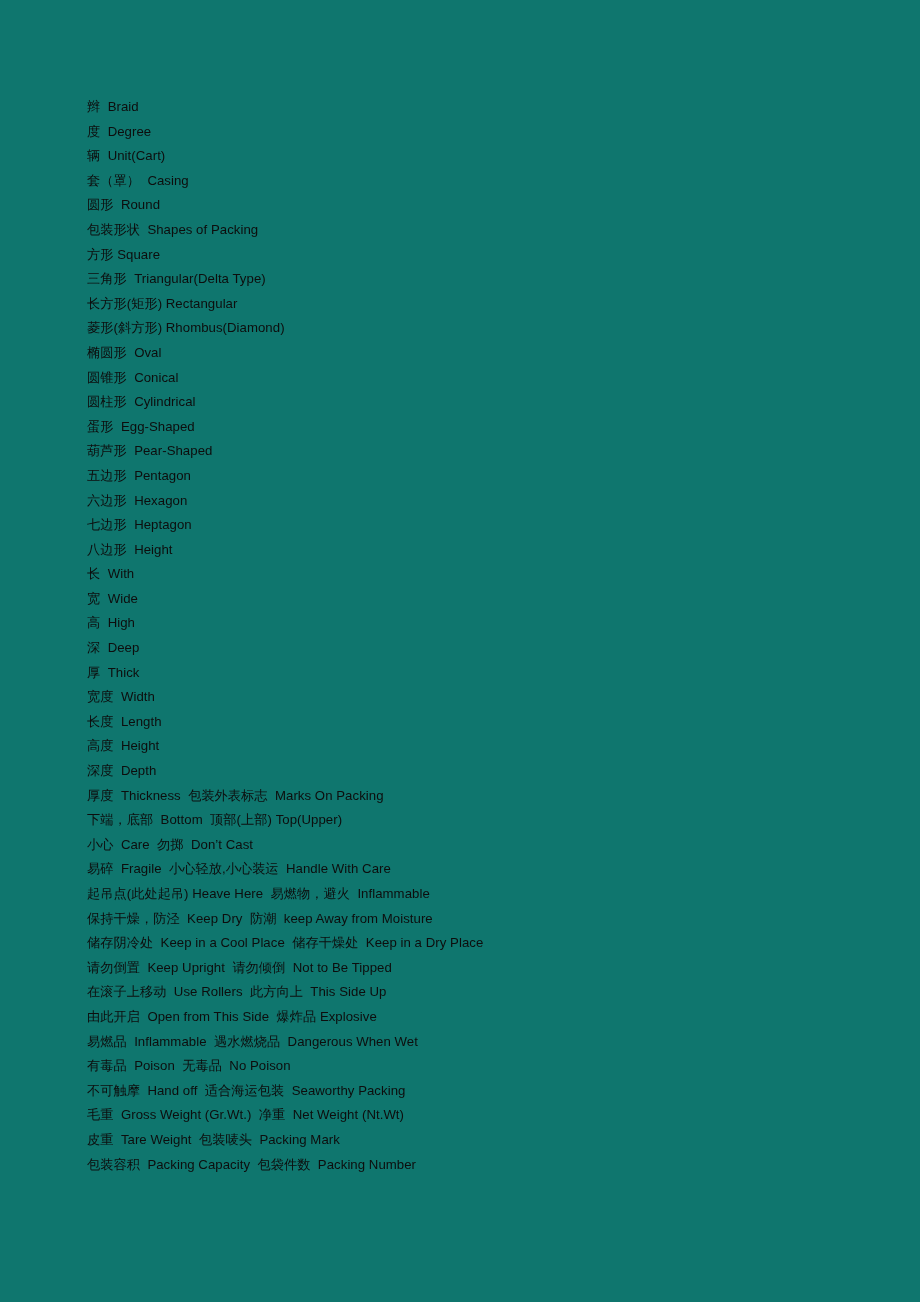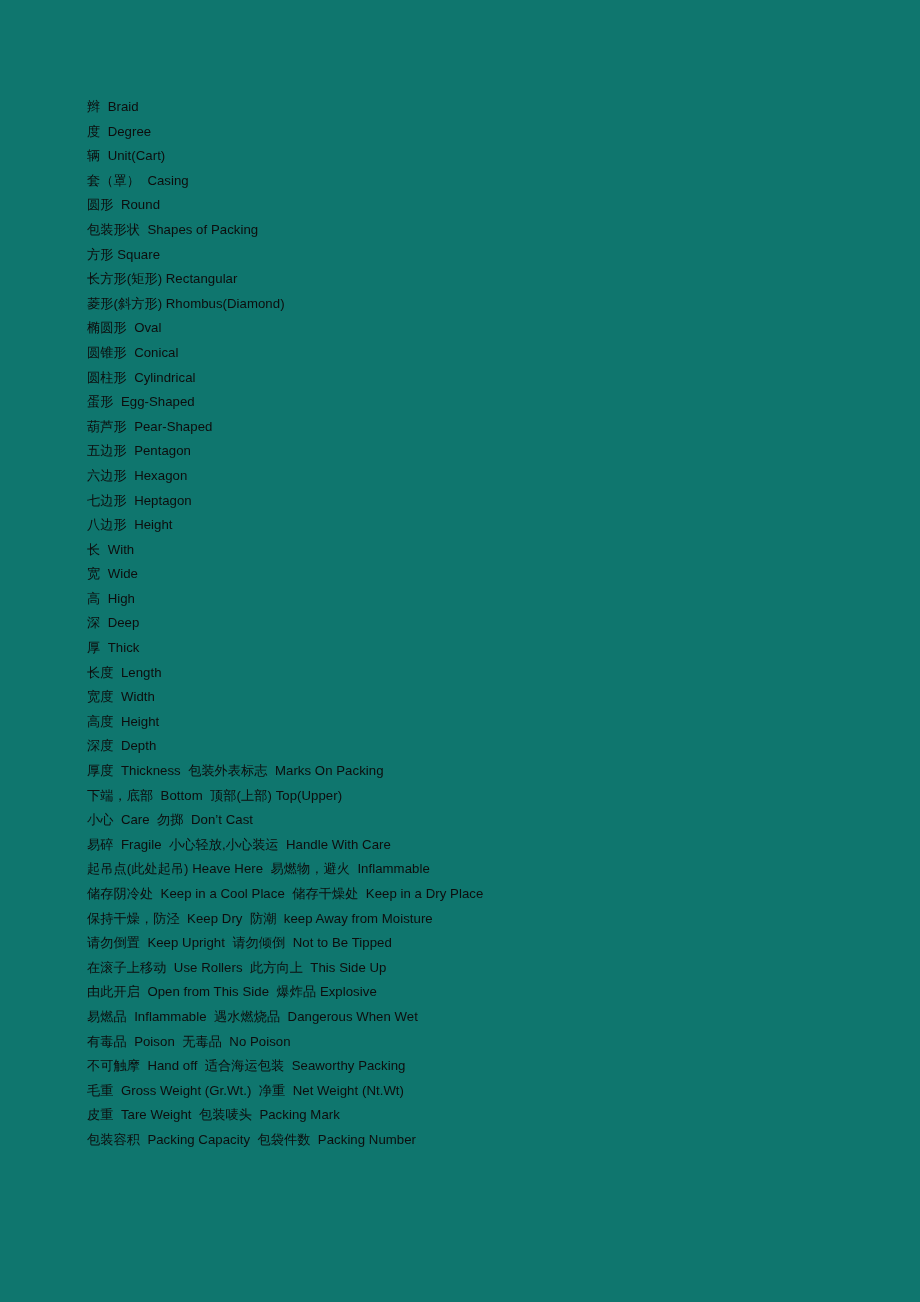--- a/index.html
+++ b/index.html
@@ -46,47 +46,48 @@
 
 <div class="page">
   <div class="doc-body">
       <div class="glossary-line">辫  Braid</div>
       <div class="glossary-line">度  Degree</div>
       <div class="glossary-line">辆  Unit(Cart)</div>
       <div class="glossary-line">套（罩）  Casing</div>
       <div class="glossary-line">圆形  Round</div>
       <div class="glossary-line">包装形状  Shapes of Packing</div>
       <div class="glossary-line">方形 Square</div>
+      <div class="glossary-line">三角形  Triangular(Delta Type)</div>
       <div class="glossary-line">长方形(矩形) Rectangular</div>
       <div class="glossary-line">菱形(斜方形) Rhombus(Diamond)</div>
       <div class="glossary-line">椭圆形  Oval</div>
       <div class="glossary-line">圆锥形  Conical</div>
       <div class="glossary-line">圆柱形  Cylindrical</div>
       <div class="glossary-line">蛋形  Egg-Shaped</div>
       <div class="glossary-line">葫芦形  Pear-Shaped</div>
       <div class="glossary-line">五边形  Pentagon</div>
       <div class="glossary-line">六边形  Hexagon</div>
       <div class="glossary-line">七边形  Heptagon</div>
       <div class="glossary-line">八边形  Height</div>
       <div class="glossary-line">长  With</div>
       <div class="glossary-line">宽  Wide</div>
       <div class="glossary-line">高  High</div>
       <div class="glossary-line">深  Deep</div>
       <div class="glossary-line">厚  Thick</div>
+      <div class="glossary-line">宽度  Width</div>
       <div class="glossary-line">长度  Length</div>
-      <div class="glossary-line">宽度  Width</div>
       <div class="glossary-line">高度  Height</div>
       <div class="glossary-line">深度  Depth</div>
       <div class="glossary-line">厚度  Thickness  包装外表标志  Marks On Packing</div>
       <div class="glossary-line">下端，底部  Bottom  顶部(上部) Top(Upper)</div>
       <div class="glossary-line">小心  Care  勿掷  Don’t Cast</div>
       <div class="glossary-line">易碎  Fragile  小心轻放,小心装运  Handle With Care</div>
       <div class="glossary-line">起吊点(此处起吊) Heave Here  易燃物，避火  Inflammable</div>
+      <div class="glossary-line">保持干燥，防泾  Keep Dry  防潮  keep Away from Moisture</div>
       <div class="glossary-line">储存阴冷处  Keep in a Cool Place  储存干燥处  Keep in a Dry Place</div>
-      <div class="glossary-line">保持干燥，防泾  Keep Dry  防潮  keep Away from Moisture</div>
       <div class="glossary-line">请勿倒置  Keep Upright  请勿倾倒  Not to Be Tipped</div>
       <div class="glossary-line">在滚子上移动  Use Rollers  此方向上  This Side Up</div>
       <div class="glossary-line">由此开启  Open from This Side  爆炸品 Explosive</div>
       <div class="glossary-line">易燃品  Inflammable  遇水燃烧品  Dangerous When Wet</div>
       <div class="glossary-line">有毒品  Poison  无毒品  No Poison</div>
       <div class="glossary-line">不可触摩  Hand off  适合海运包装  Seaworthy Packing</div>
       <div class="glossary-line">毛重  Gross Weight (Gr.Wt.)  净重  Net Weight (Nt.Wt)</div>
       <div class="glossary-line">皮重  Tare Weight  包装唛头  Packing Mark</div>
       <div class="glossary-line">包装容积  Packing Capacity  包袋件数  Packing Number</div>
     </div>

